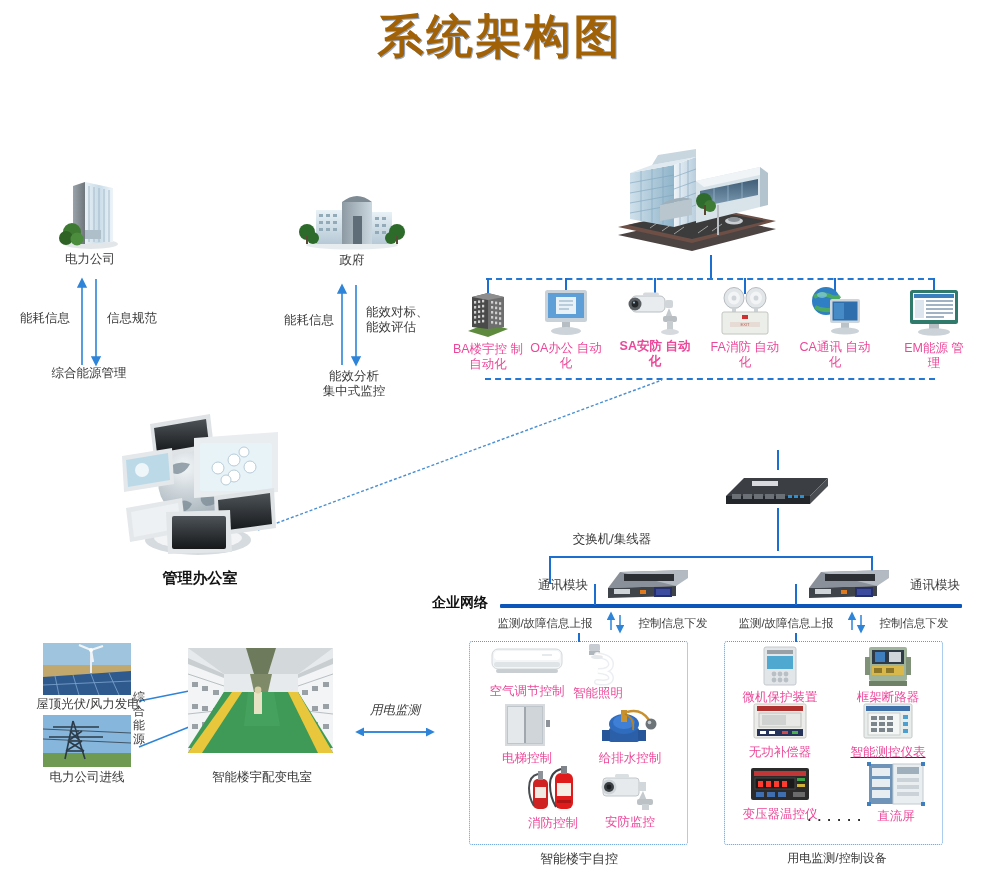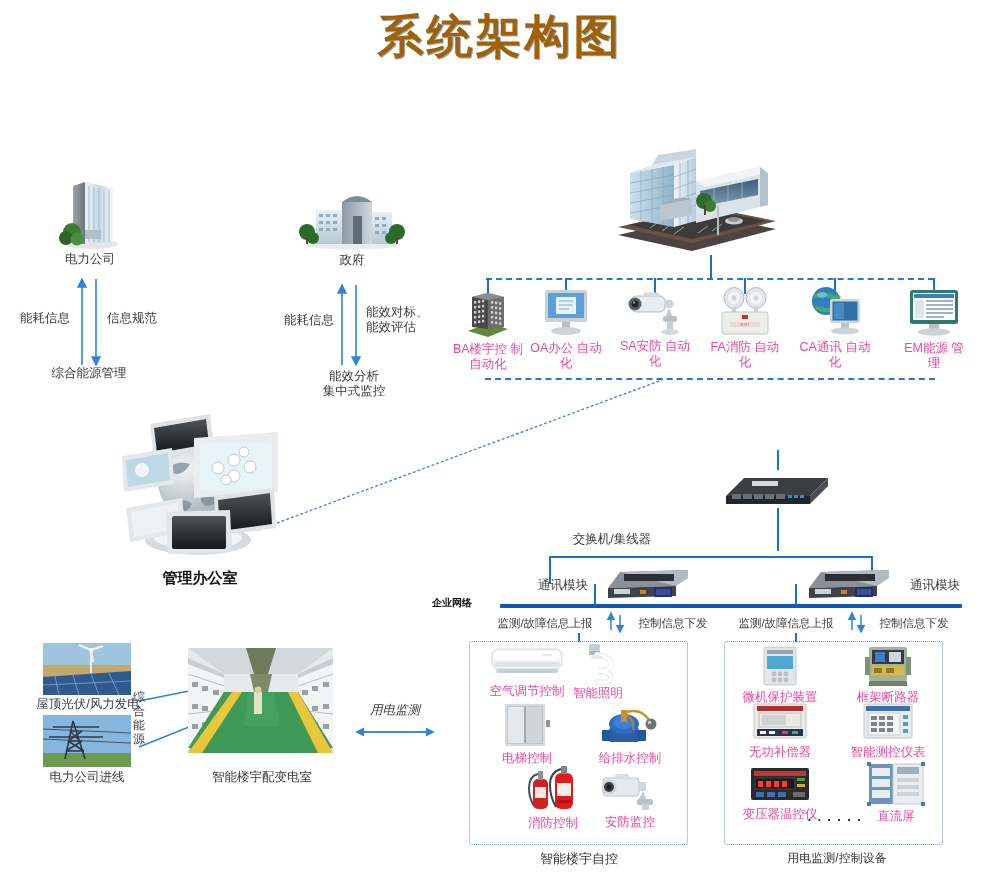--- a/index.html
+++ b/index.html
@@ -268,21 +268,21 @@
     <rect x="20" y="12" width="14" height="2" fill="#b9ccd9"></rect>
     <rect x="20" y="16" width="14" height="2" fill="#b9ccd9"></rect>
     <rect x="20" y="20" width="10" height="2" fill="#b9ccd9"></rect>
     <rect x="23" y="34" width="8" height="6" fill="#b6bec4"></rect>
     <ellipse cx="27" cy="43" rx="15" ry="4" fill="#ccd4da"></ellipse>
   </svg>
   <span class="cap">OA办公
 自动化</span>
 </div>
 
-<div class="cell" style="left:618px;top:288px;width:74px;">
+<div class="cell" style="left:618px;top:288px;width:74px;font-weight:bold;">
   <svg class="ico" width="64" height="48" viewBox="0 0 64 48">
     <rect x="8" y="8" width="34" height="16" rx="5" fill="#e9ecee" stroke="#b9bfc3" stroke-width="1"></rect>
     <circle cx="12" cy="16" r="6.5" fill="#5a5f63"></circle>
     <circle cx="12" cy="16" r="3.4" fill="#23272a"></circle>
     <circle cx="11" cy="14.6" r="1.1" fill="#9fb6c6"></circle>
     <rect x="20" y="4.5" width="16" height="4" rx="2" fill="#d6dade"></rect>
     <rect x="42" y="12" width="8" height="8" rx="2" fill="#d0d5d9"></rect>
     <path d="M46,20 l4,10 l-8,0 z" fill="#c3c9cd"></path>
     <rect x="40" y="28" width="14" height="6" rx="2" fill="#b8bec2"></rect>
     <rect x="44" y="33" width="6" height="10" fill="#c8cdd1"></rect>
@@ -455,21 +455,21 @@
     <polygon points="16,6 84,4 84,12 72,20" fill="#b3bac2"></polygon>
     <rect x="20" y="8" width="50" height="7" fill="#2c3035"></rect>
     <rect x="10" y="23" width="16" height="5" fill="#cfd4d9"></rect>
     <rect x="36" y="24" width="6" height="4" fill="#e07a1f"></rect>
     <rect x="50" y="21" width="18" height="10" fill="#26306a"></rect>
     <rect x="52" y="23" width="14" height="6" fill="#3c4da0"></rect>
   </svg>
 </div>
 <div class="lbl" style="left:896px;top:578px;width:78px;">通讯模块</div>
 
-<div class="lbl lbl-b" style="left:432px;top:595px;width:68px;font-size:10px;text-align:left;">企业网络</div>
+<div class="lbl lbl-b" style="left:432px;top:595px;width:68px;font-size:14px;text-align:left;">企业网络</div>
 <div class="ln thick" style="left:500px;top:604px;width:462px;"></div>
 <div class="ln vline" style="left:594px;top:584px;height:21px;"></div>
 <div class="ln vline" style="left:795px;top:584px;height:21px;"></div>
 
 <div class="lbl" style="left:485px;top:616px;width:120px;font-size:11.5px;">监测/故障信息上报</div>
 <svg class="abs" style="left:607px;top:613px;" width="20" height="20">
   <defs>
     <marker id="ah2" markerWidth="6" markerHeight="6" refX="2.6" refY="2.8" orient="auto">
       <path d="M0,0 L5.6,2.8 L0,5.6 z" fill="#2d84d8"></path>
     </marker>
@@ -728,21 +728,21 @@
     <rect x="5" y="27" width="46" height="7" fill="#26345c"></rect>
     <g fill="#ffffff">
         <rect x="8" y="29" width="6" height="3"></rect>
         <rect x="17" y="29" width="6" height="3"></rect>
       </g>
     <rect x="30" y="29" width="6" height="3" fill="#d04a4a"></rect>
     <rect x="40" y="29" width="6" height="3" fill="#49b04a"></rect>
   </svg>
   <span class="cap">无功补偿器</span>
 </div>
-<div class="cell" style="left:838px;top:702px;width:100px;">
+<div class="cell" style="left:838px;top:702px;width:100px;text-decoration:underline;">
   <svg class="ico" width="52" height="40" viewBox="0 0 52 40">
     <rect x="2" y="2" width="48" height="34" rx="1.5" fill="#e8eceb" stroke="#c3c8c7"></rect>
     <rect x="4" y="4" width="44" height="5" fill="#3f6fa8"></rect>
     <rect x="6" y="11" width="32" height="22" fill="#f4f6f5" stroke="#c9cecd"></rect>
     <g fill="#7c858b">
       <rect x="9" y="14" width="6" height="4"></rect>
         <rect x="17" y="14" width="6" height="4"></rect>
         <rect x="25" y="14" width="6" height="4"></rect>
       <rect x="9" y="20" width="6" height="4"></rect>
         <rect x="17" y="20" width="6" height="4"></rect>

